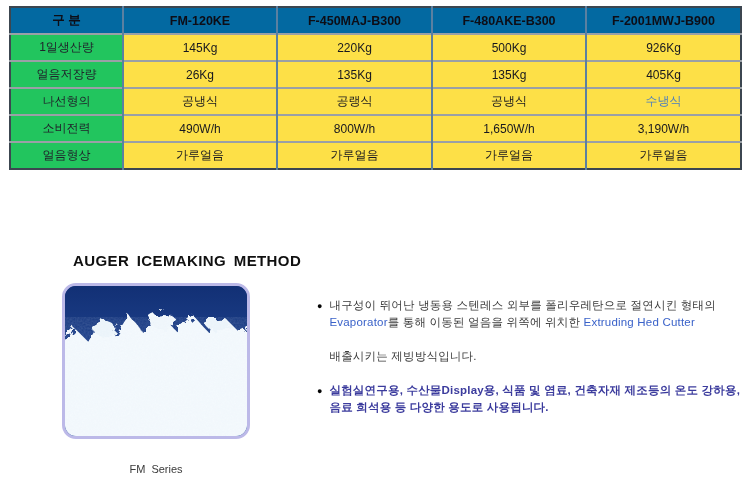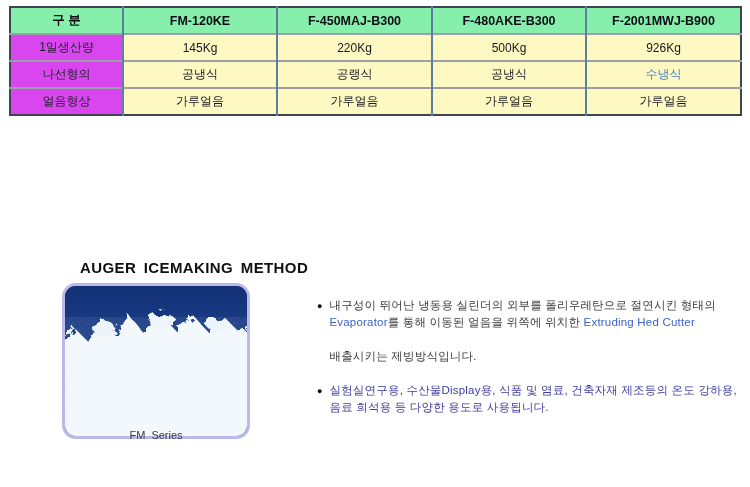--- a/index.html
+++ b/index.html
@@ -13,52 +13,52 @@
   .spec-table{
     position:absolute;left:9px;top:6px;width:731px;
     border-collapse:collapse;table-layout:fixed;
     border:2px solid #3c4650;
   }
   .spec-table th,.spec-table td{
     height:25px;padding:0 4px;text-align:center;vertical-align:middle;
     border-left:2px solid #5b80a1;border-top:2px solid #9aa0a6;
     white-space:nowrap;overflow:hidden;
   }
-  .spec-table th{background:#86efac;font-size:12.5px;font-weight:bold;color:#0d0d16;border-top:none;}
-  .spec-table td{background:#fef9c3;font-size:12px;color:#17171f;}
-  .spec-table td.row-label{background:#d946ef;color:#20232b;}
+  .spec-table th{background:#0369a1;font-size:12.5px;font-weight:bold;color:#0d0d16;border-top:none;}
+  .spec-table td{background:#fde047;font-size:12px;color:#17171f;}
+  .spec-table td.row-label{background:#22c55e;color:#20232b;}
   .spec-table th:first-child,.spec-table td:first-child{border-left:none;}
   .spec-table td.cell-blue{color:#4a7dc0;}
 
   
   .section-title{
-    position:absolute;left:64px;top:243px;margin:16px;
+    position:absolute;left:64px;top:243px;margin:9px;
     font-size:15px;font-weight:bold;color:#101010;letter-spacing:.4px;word-spacing:3px;
   }
 
   
   .ice-figure{
     position:absolute;left:62px;top:283px;width:188px;height:156px;
     border:3px solid #bcb9e8;border-radius:14px;overflow:hidden;box-sizing:border-box;
     background:#16357e;
   }
   .ice-figure svg{display:block;width:100%;height:100%;}
   .figure-caption{
-    position:absolute;left:62px;top:429px;width:188px;text-align:center;
+    position:absolute;left:62px;top:463px;width:188px;text-align:center;
     font-size:11px;color:#3a3a3a;word-spacing:3px;
   }
 
   
   .bullets{position:absolute;left:317px;top:297px;width:432px;}
   .bullet{display:flex;gap:7px;font-size:11.5px;line-height:17px;}
   .bullet + .bullet{margin-top:17px;}
   .bullet-marker{flex:0 0 auto;font-size:9px;line-height:17px;padding-top:1px;color:#050505;}
   .bullet-text{flex:1 1 auto;color:#3a3a3a;letter-spacing:.2px;}
   .bullet-text .blue{color:#3a62c9;margin-top:44px;}
-  .bullet.uses .bullet-text{color:#3b3b9d;}
+  .bullet.uses .bullet-text{color:#3b3b9d;font-weight:bold;}
 </style>
 </head>
 <body>
 
 <table class="spec-table">
   <colgroup>
     <col style="width:113px">
       <col style="width:154px">
       <col style="width:155px">
       <col style="width:154px">
@@ -75,25 +75,39 @@
   </thead>
   <tbody>
     <tr>
       <td class="row-label">1일생산량</td>
       <td>145Kg</td>
       <td>220Kg</td>
       <td>500Kg</td>
       <td>926Kg</td>
     </tr>
     <tr>
+      <td class="row-label">얼음저장량</td>
+      <td>26Kg</td>
+      <td>135Kg</td>
+      <td>135Kg</td>
+      <td>405Kg</td>
+    </tr>
+    <tr>
       <td class="row-label">나선형의</td>
       <td>공냉식</td>
       <td>공랭식</td>
       <td>공냉식</td>
       <td class="cell-blue">수냉식</td>
+    </tr>
+    <tr>
+      <td class="row-label">소비전력</td>
+      <td>490W/h</td>
+      <td>800W/h</td>
+      <td>1,650W/h</td>
+      <td>3,190W/h</td>
     </tr>
     <tr>
       <td class="row-label">얼음형상</td>
       <td>가루얼음</td>
       <td>가루얼음</td>
       <td>가루얼음</td>
       <td>가루얼음</td>
     </tr>
   </tbody>
 </table>
@@ -123,21 +137,21 @@
     <ellipse cx="158" cy="40" rx="12" ry="7" fill="#eef6fb" filter="url(#rough)"></ellipse>
     <rect x="0" y="44" width="188" height="112" filter="url(#speck)" opacity="0.30"></rect>
   </svg>
 </div>
 <div class="figure-caption">FM Series</div>
 
 <div class="bullets">
   <div class="bullet method">
     <span class="bullet-marker">●</span>
     <span class="bullet-text">
-      <span>내구성이 뛰어난 냉동용 실린더의 외부를 폴리우레탄으로 절연시킨 형태의</span><br>
+      <span>내구성이 뛰어난 냉동용 스텐레스 외부를 폴리우레탄으로 절연시킨 형태의</span><br>
       <span class="blue">Evaporator</span><span>를 통해 이동된 얼음을 위쪽에 위치한 </span><span class="blue">Extruding Hed Cutter</span><br>
       <br>
       <span>배출시키는 제빙방식입니다.</span>
     </span>
   </div>
   <div class="bullet uses">
     <span class="bullet-marker">●</span>
     <span class="bullet-text">
       <span>실험실연구용, 수산물Display용, 식품 및 염료, 건축자재 제조등의 온도 강하용,</span><br>
       <span>음료 희석용 등 다양한 용도로 사용됩니다.</span>

